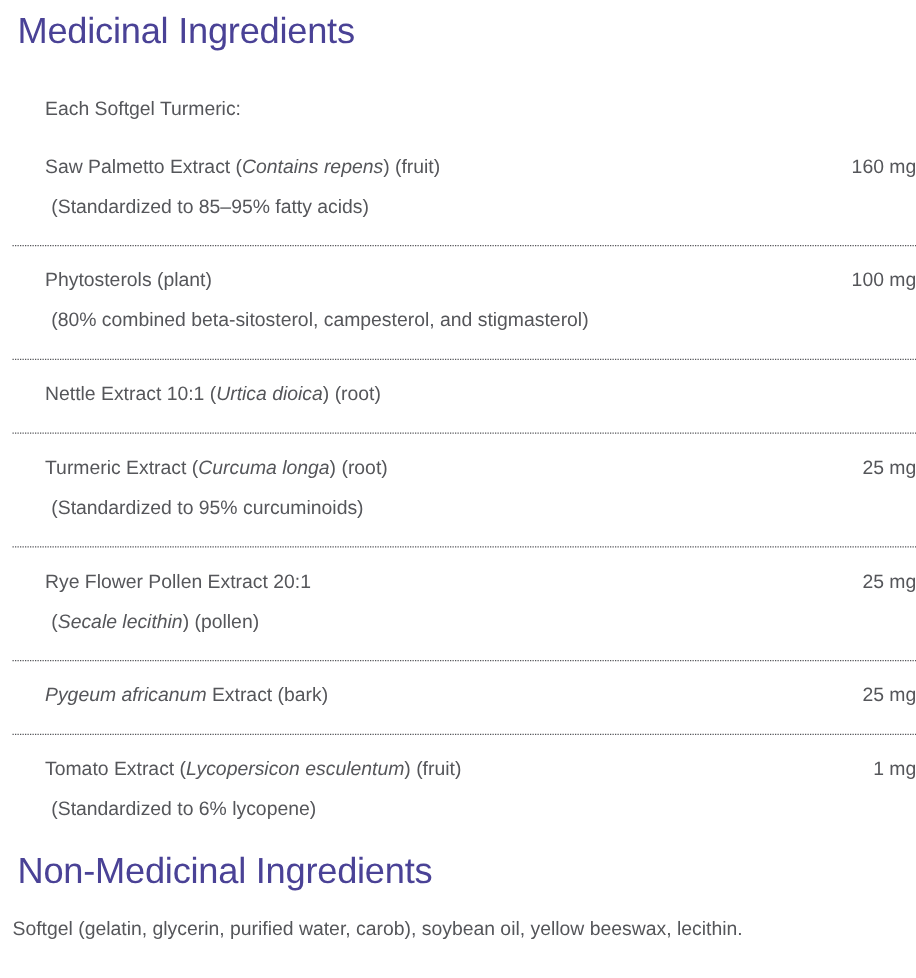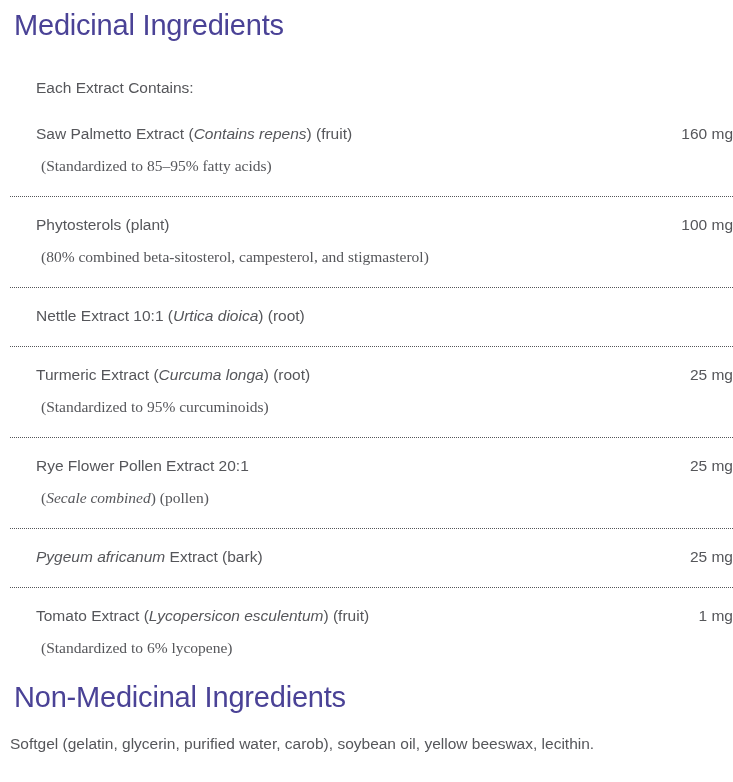--- a/index.html
+++ b/index.html
@@ -44,21 +44,20 @@
   }
   .irow:last-child{
     border-bottom:none;
     padding-bottom:8px;
   }
   .irow-text{
     flex:0 0 608px;
   }
   .row-detail{
     padding-left:5px;
-    font-family:Liberation Serif, serif;
   }
   .irow-amount{
     flex:1 1 auto;
     white-space:nowrap;
     text-align:right;
   }
   .latin{
     font-style:italic;
   }
   .nonmed-text{
@@ -67,21 +66,21 @@
     line-height:16px;
   }
 </style>
 </head>
 <body>
 
 <h2 class="section-heading">Medicinal Ingredients</h2>
 
 <div class="ingredient-table">
 
-  <div class="contains-line">Each Extract Contains:</div>
+  <div class="contains-line">Each Softgel Turmeric:</div>
 
   <div class="irow">
     <div class="irow-text">
       <div class="row-name"><span>Saw Palmetto Extract (</span><span class="latin">Contains repens</span><span>) (fruit)</span></div>
       <div class="row-detail"><span>(Standardized to 85–95% fatty acids)</span><span class="latin"></span><span></span></div>
     </div>
     <div class="irow-amount">160 mg</div>
   </div>
 
   <div class="irow">
@@ -103,21 +102,21 @@
     <div class="irow-text">
       <div class="row-name"><span>Turmeric Extract (</span><span class="latin">Curcuma longa</span><span>) (root)</span></div>
       <div class="row-detail"><span>(Standardized to 95% curcuminoids)</span><span class="latin"></span><span></span></div>
     </div>
     <div class="irow-amount">25 mg</div>
   </div>
 
   <div class="irow">
     <div class="irow-text">
       <div class="row-name"><span>Rye Flower Pollen Extract 20:1</span><span class="latin"></span><span></span></div>
-      <div class="row-detail"><span>(</span><span class="latin">Secale combined</span><span>) (pollen)</span></div>
+      <div class="row-detail"><span>(</span><span class="latin">Secale lecithin</span><span>) (pollen)</span></div>
     </div>
     <div class="irow-amount">25 mg</div>
   </div>
 
   <div class="irow">
     <div class="irow-text">
       <div class="row-name"><span></span><span class="latin">Pygeum africanum</span><span> Extract (bark)</span></div>
 
     </div>
     <div class="irow-amount">25 mg</div>

